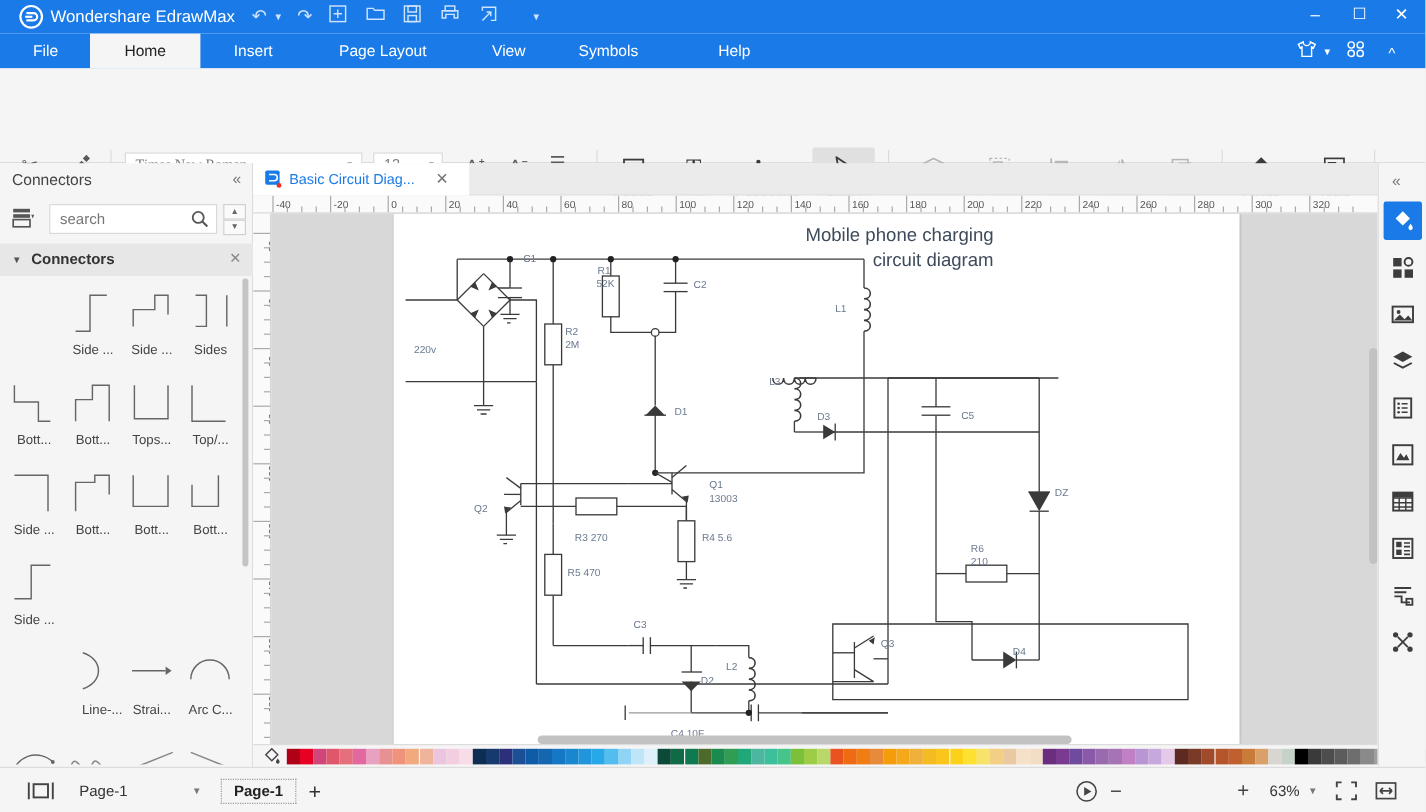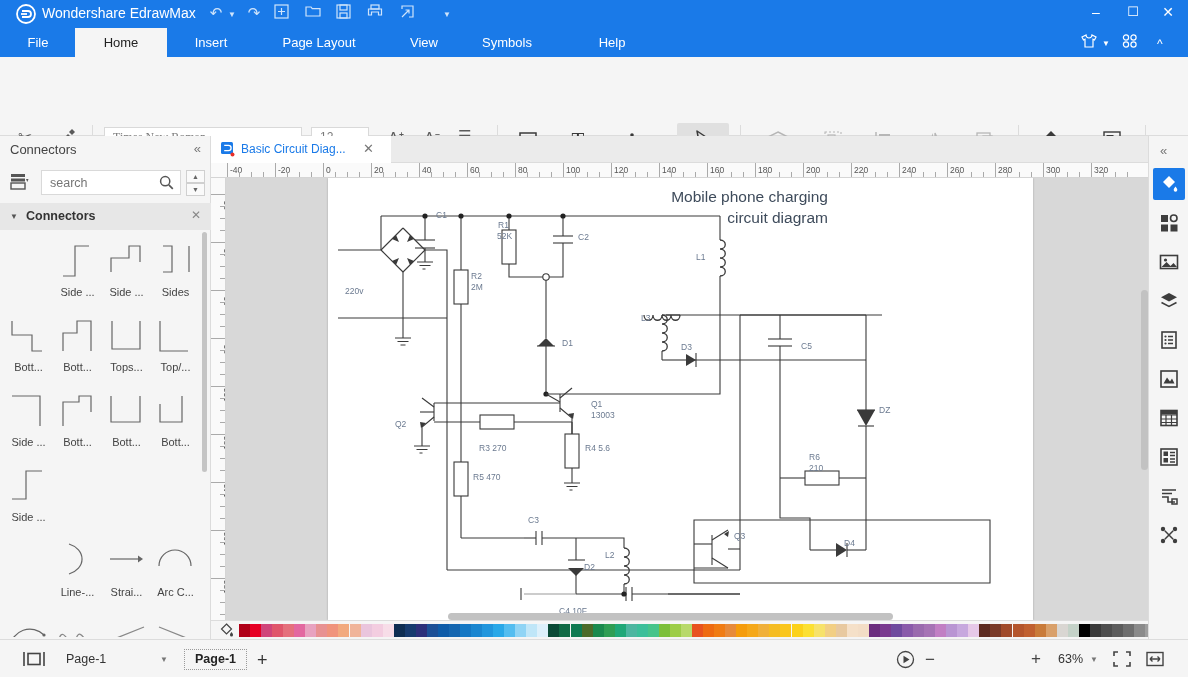--- a/index.html
+++ b/index.html
@@ -597,21 +597,21 @@
 
       <div class="shapecell" style="left:2px;top:225px;">
         <div class="art">
           <svg width="49" height="54" viewBox="0 0 49 54">
               <path d="M8 42h14V14h16" fill="none" stroke="#666" stroke-width="1.2"></path>
             </svg>
         </div>
         <div class="cap">Side ...</div>
       </div>
 
-      <div class="shapecell" style="left:51px;top:300px;">
+      <div class="shapecell" style="left:51px;top:300px;text-align:right;">
         <div class="art">
           <svg width="49" height="54" viewBox="0 0 49 54">
               <path d="M16 12a20 16 0 010 30" fill="none" stroke="#666" stroke-width="1.2"></path>
             </svg>
         </div>
         <div class="cap">Line-...</div>
       </div>
       <div class="shapecell" style="left:100px;top:300px;">
         <div class="art">
           <svg width="49" height="54" viewBox="0 0 49 54">

